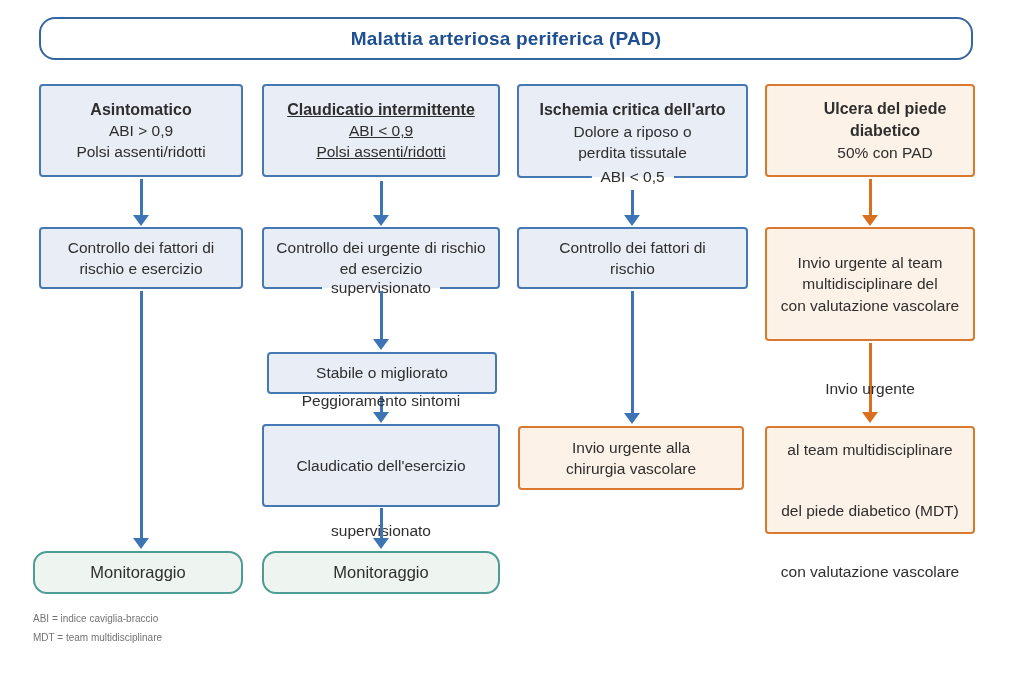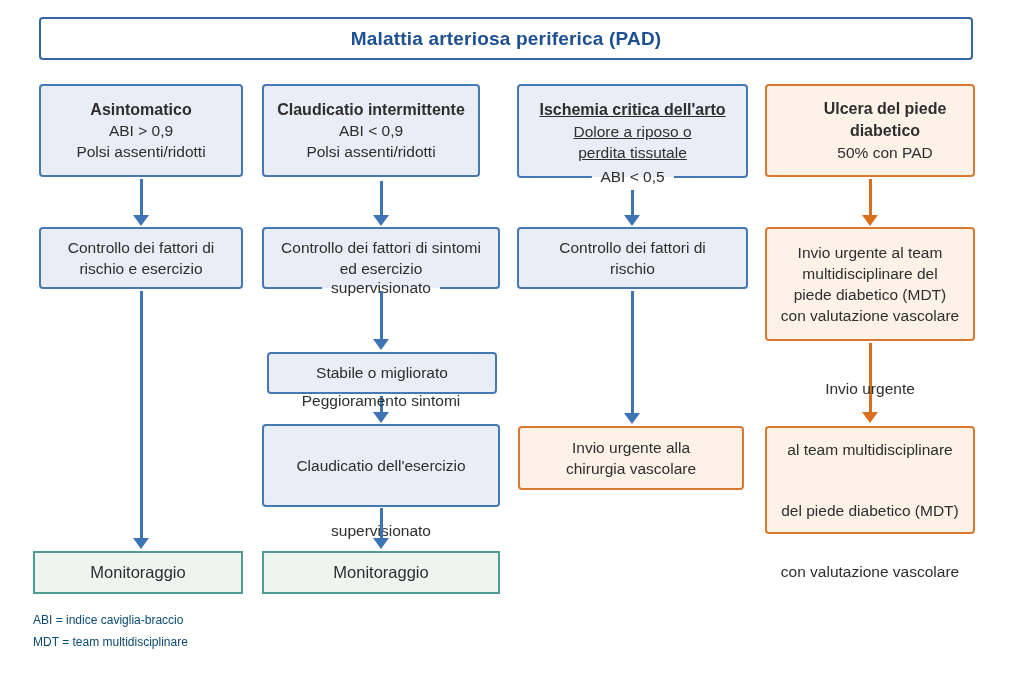--- a/index.html
+++ b/index.html
@@ -8,39 +8,39 @@
     font-family:"Liberation Sans","DejaVu Sans",sans-serif;color:#2e2e2e;
   }
   .box{
     position:absolute;box-sizing:border-box;
     border:2px solid var(--blue-border,#4678b4);
     background:var(--blue-fill,#e9edf5);
     border-radius:4px;
     display:flex;flex-direction:column;justify-content:center;align-items:center;
     text-align:center;font-size:15.5px;line-height:1.36;padding:4px 4px;
   }
-  .box.plain{background:#ffffff;border-color:#35669f;border-radius:4px;}
+  .box.plain{background:#ffffff;border-color:#35669f;border-radius:16px;}
   .box.orange{border-color:var(--orange-border,#d9782e);background:var(--orange-fill,#fdf2e7);}
-  .box.green{border-color:var(--green-border,#4e9c94);background:var(--green-fill,#eef5f1);border-radius:0;font-size:16.5px;}
+  .box.green{border-color:var(--green-border,#4e9c94);background:var(--green-fill,#eef5f1);border-radius:14px;font-size:16.5px;}
   .heading{font-weight:bold;font-size:16px;}
   .b{font-weight:normal;}
   .title-text{font-weight:bold;font-size:19px;color:var(--title-text,#1d4f91);letter-spacing:.2px;}
   .straddle{
     position:absolute;bottom:-1px;left:50%;transform:translate(-50%,50%);
     padding:0 9px;white-space:nowrap;line-height:1.3;
     background:linear-gradient(to bottom, var(--fill-for-straddle,#e9edf5) 52%, #ffffff 52%);
   }
   .box:not(.orange) .straddle{--fill-for-straddle:var(--blue-fill,#e9edf5);}
   .arrow{position:absolute;width:16px;}
   .arrow.blue{color:var(--arrow-blue,#3d74b6);}
   .arrow.orange{color:var(--arrow-orange,#d8701f);}
   .arrow .shaft{position:absolute;left:50%;margin-left:-1.5px;width:3px;top:0;bottom:9px;background:currentColor;display:block;}
   .arrow .head{position:absolute;bottom:0;left:50%;margin-left:-8px;width:0;height:0;display:block;
     border-left:8px solid transparent;border-right:8px solid transparent;border-top:11px solid currentColor;}
-  .legend{position:absolute;left:33px;top:613px;font-size:12px;color:#0c4a6e;}
+  .legend{position:absolute;left:33px;top:613px;font-size:10px;color:#737373;}
   .legend-row{margin-bottom:8px;}
 </style>
 </head>
 <body>
 
 <div id="canvas">
 
   <div class="box plain" style="left:39px;top:17px;width:934px;height:43px;">
     <div class="title-text">Malattia arteriosa periferica (PAD)</div>
   </div>
@@ -59,31 +59,31 @@
     <div>rischio e esercizio</div>
   </div>
   <div class="arrow blue" style="left:133px;top:291px;height:258px;">
       <i class="shaft"></i>
       <i class="head"></i>
     </div>
   <div class="box green" style="left:33px;top:551px;width:210px;height:43px;">
     <div>Monitoraggio</div>
   </div>
 
-  <div class="box" style="left:262px;top:84px;width:218px;height:93px;">
+  <div class="box" style="left:262px;top:84px;width:238px;height:93px;text-decoration:underline;">
     <div class="heading">Claudicatio intermittente</div>
     <div>ABI &lt; 0,9</div>
     <div>Polsi assenti/ridotti</div>
   </div>
   <div class="arrow blue" style="left:373px;top:181px;height:45px;">
       <i class="shaft"></i>
       <i class="head"></i>
     </div>
   <div class="box" style="left:262px;top:227px;width:238px;height:62px;">
-    <div><span class="b">Controllo</span><span> dei fattori di sintomi</span></div>
+    <div><span class="b">Controllo</span><span> dei urgente di rischio</span></div>
     <div>ed esercizio</div>
     <div class="straddle b">supervisionato</div>
   </div>
   <div class="arrow blue" style="left:373px;top:291px;height:59px;">
       <i class="shaft"></i>
       <i class="head"></i>
     </div>
   <div class="box" style="left:267px;top:352px;width:230px;height:42px;">
     <div>Stabile o migliorato</div>
   </div>
@@ -97,21 +97,21 @@
     <div>supervisionato</div>
   </div>
   <div class="arrow blue" style="left:373px;top:508px;height:41px;">
       <i class="shaft"></i>
       <i class="head"></i>
     </div>
   <div class="box green" style="left:262px;top:551px;width:238px;height:43px;">
     <div>Monitoraggio</div>
   </div>
 
-  <div class="box" style="left:517px;top:84px;width:231px;height:94px;text-decoration:underline;">
+  <div class="box" style="left:517px;top:84px;width:231px;height:94px;">
     <div class="heading">Ischemia critica dell'arto</div>
     <div>Dolore a riposo o</div>
     <div>perdita tissutale</div>
     <div class="straddle">ABI &lt; 0,5</div>
   </div>
   <div class="arrow blue" style="left:624px;top:190px;height:36px;">
       <i class="shaft"></i>
       <i class="head"></i>
     </div>
   <div class="box" style="left:517px;top:227px;width:231px;height:62px;">
@@ -131,21 +131,20 @@
     <div class="heading" style="max-width:170px;">Ulcera del piede diabetico</div>
     <div>50% con PAD</div>
   </div>
   <div class="arrow orange" style="left:862px;top:179px;height:47px;">
       <i class="shaft"></i>
       <i class="head"></i>
     </div>
   <div class="box orange" style="left:765px;top:227px;width:210px;height:114px;">
     <div class="b">Invio urgente al team</div>
     <div>multidisciplinare del</div>
-    <div>piede diabetico (MDT)</div>
     <div>con valutazione vascolare</div>
   </div>
   <div class="arrow orange" style="left:862px;top:343px;height:80px;">
       <i class="shaft"></i>
       <i class="head"></i>
     </div>
   <div class="box orange" style="left:765px;top:426px;width:210px;height:108px;gap:40px;">
     <div class="b">Invio urgente</div>
     <div>al team multidisciplinare</div>
     <div>del piede diabetico (MDT)</div>

